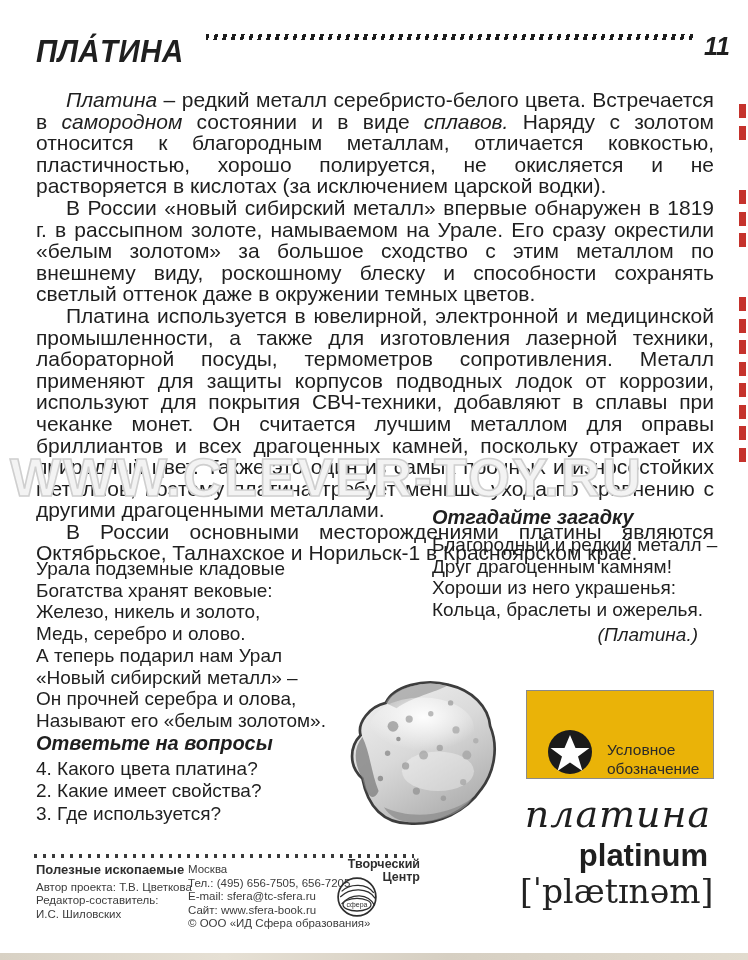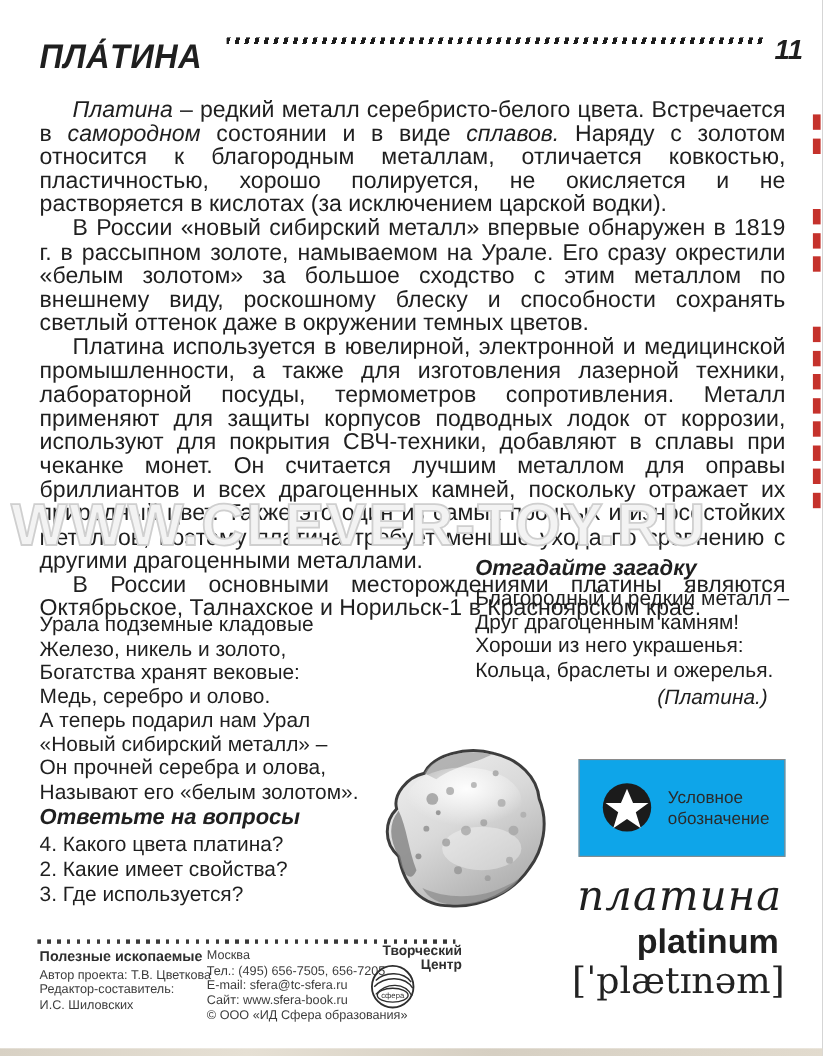--- a/index.html
+++ b/index.html
@@ -33,21 +33,21 @@
   .lines{position:absolute;font-size:19px;line-height:21.7px;white-space:nowrap;}
   .poem-lines{left:36px;top:534px;margin-top:24px;}
   .riddle-lines{left:432px;top:534px;}
   .riddle-answer{position:absolute;left:432px;top:624px;width:266px;text-align:right;
                  font-size:19px;font-style:italic;padding-right:10px;}
   .question-lines{left:36px;top:758px;line-height:22.3px;}
   
   .nugget{position:absolute;left:330px;top:672px;width:180px;height:168px;}
   
   .legend{position:absolute;left:526px;top:690px;width:186px;height:87px;
-          border:1px solid #8a8a8a;background:#0ea5e9;display:flex;align-items:center;}
+          border:1px solid #8a8a8a;background:#eab308;display:flex;align-items:flex-end;}
   .legend-icon{width:50px;height:50px;margin-left:18px;flex:0 0 auto;}
   .legend-label{margin-left:12px;font-size:15.5px;line-height:19px;color:#2a2a2a;width:100px;}
   
   .term-cursive{position:absolute;left:520px;top:792px;width:196px;text-align:center;
                 font-family:"DejaVu Serif",serif;font-style:italic;font-size:38px;
                 letter-spacing:1px;white-space:nowrap;}
   .term-english{position:absolute;left:520px;top:838px;width:188px;text-align:right;
                 font-size:31px;font-weight:bold;white-space:nowrap;}
   .term-ipa{position:absolute;left:520px;top:872px;width:196px;text-align:left;
             font-family:"DejaVu Serif",serif;font-size:33px;white-space:nowrap;color:#222;}
@@ -82,22 +82,22 @@
     <p><i>Платина</i><span> – редкий металл серебристо-белого цвета. Встречается в </span><i>самородном</i><span> состоянии и в виде </span><i>сплавов.</i><span> Наряду с золотом относится к благородным металлам, отличается ковкостью, пластичностью, хорошо полируется, не окисляется и не растворяется в кислотах (за исключением царской водки).</span></p>
     <p><span>В России «новый сибирский металл» впервые обнаружен в 1819 г. в рассыпном золоте, намываемом на Урале. Его сразу окрестили «белым золотом» за большое сходство с этим металлом по внешнему виду, роскошному блеску и способности сохранять светлый оттенок даже в окружении темных цветов.</span></p>
     <p><span>Платина используется в ювелирной, электронной и медицинской промышленности, а также для изготовления лазерной техники, лабораторной посуды, термометров сопротивления. Металл применяют для защиты корпусов подводных лодок от коррозии, используют для покрытия СВЧ-техники, добавляют в сплавы при чеканке монет. Он считается лучшим металлом для оправы бриллиантов и всех драгоценных камней, поскольку отражает их природный цвет. Также это один из самых прочных и износостойких металлов, поэтому платина требует меньше ухода по сравнению с другими драгоценными металлами.</span></p>
     <p><span>В России основными месторождениями платины являются Октябрьское, Талнахское и Норильск-1 в Красноярском крае.</span></p>
   </div>
 
   <div class="watermark">WWW.CLEVER-TOY.RU</div>
 
   <div class="lines poem-lines">
       <div>Урала подземные кладовые</div>
+      <div>Богатства хранят вековые:</div>
       <div>Железо, никель и золото,</div>
-      <div>Богатства хранят вековые:</div>
       <div>Медь, серебро и олово.</div>
       <div>А теперь подарил нам Урал</div>
       <div>«Новый сибирский металл» –</div>
       <div>Он прочней серебра и олова,</div>
       <div>Называют его «белым золотом».</div>
     </div>
 
   <div class="sec-head h-riddle">Отгадайте загадку</div>
   <div class="lines riddle-lines">
       <div>Благородный и редкий металл –</div>

